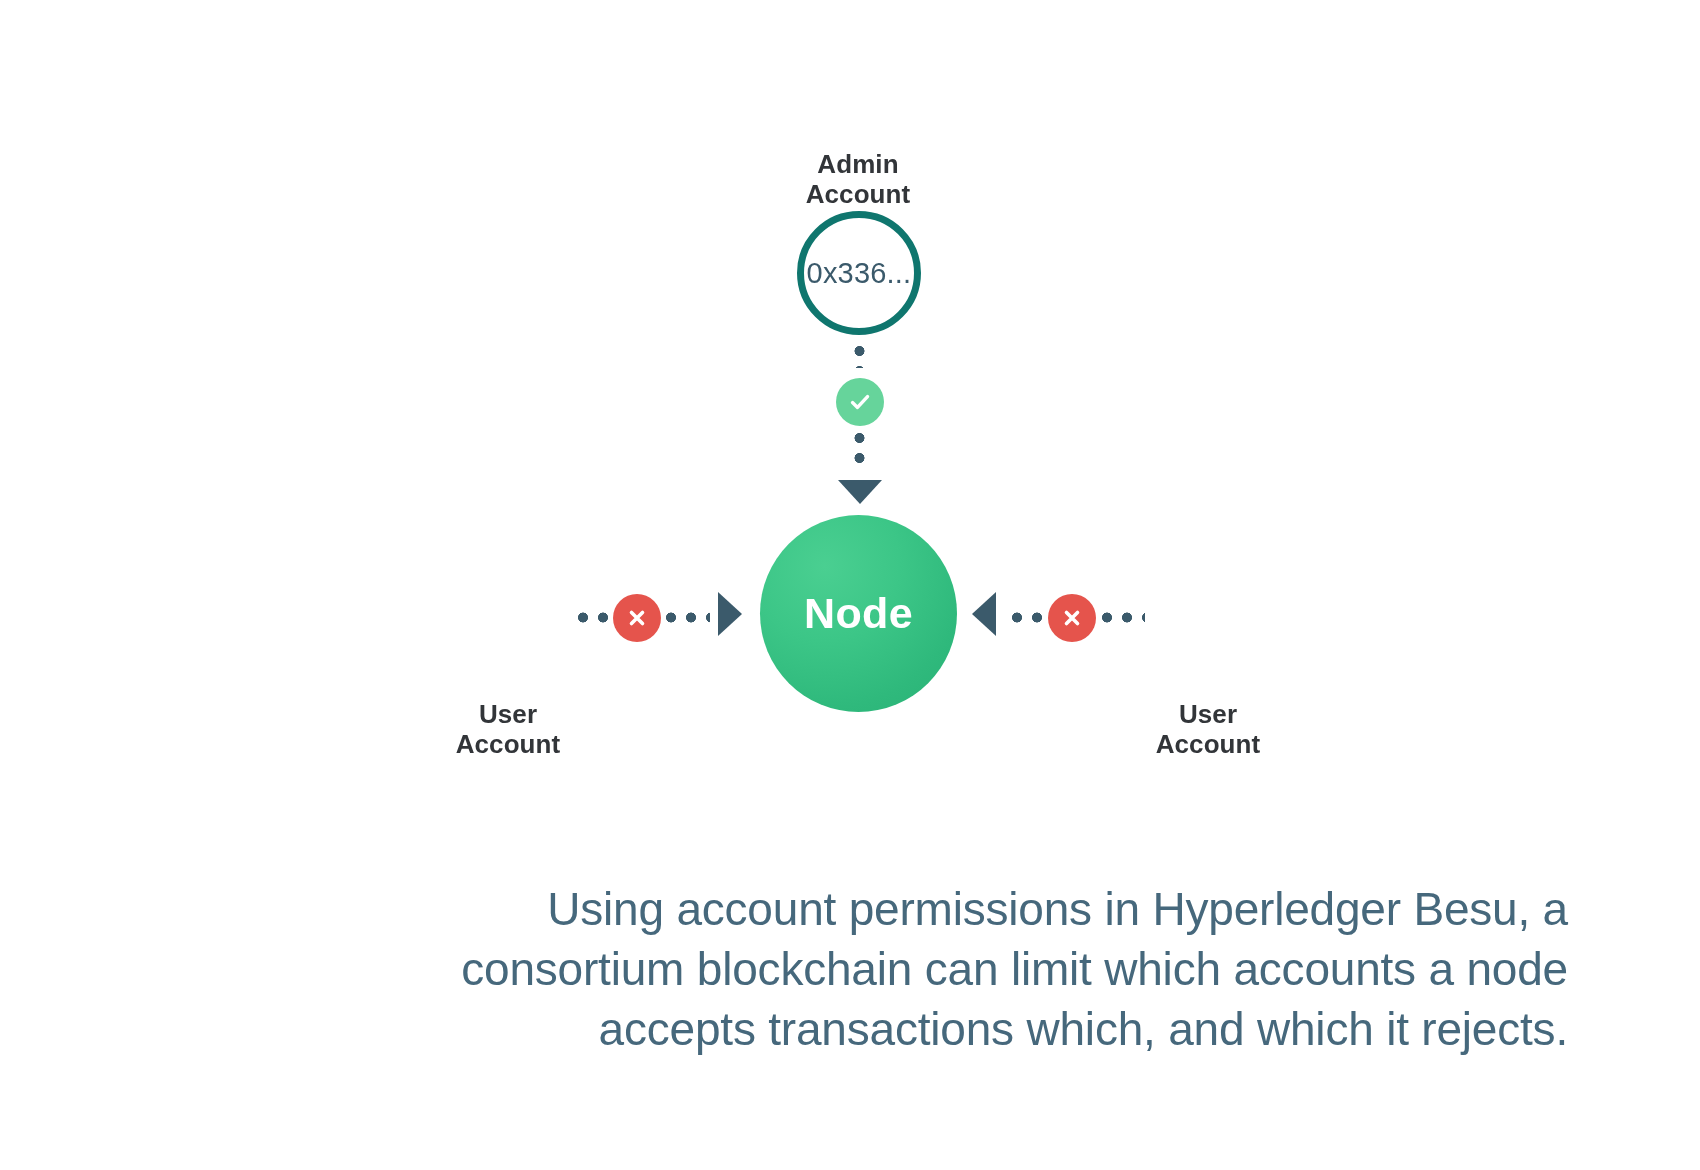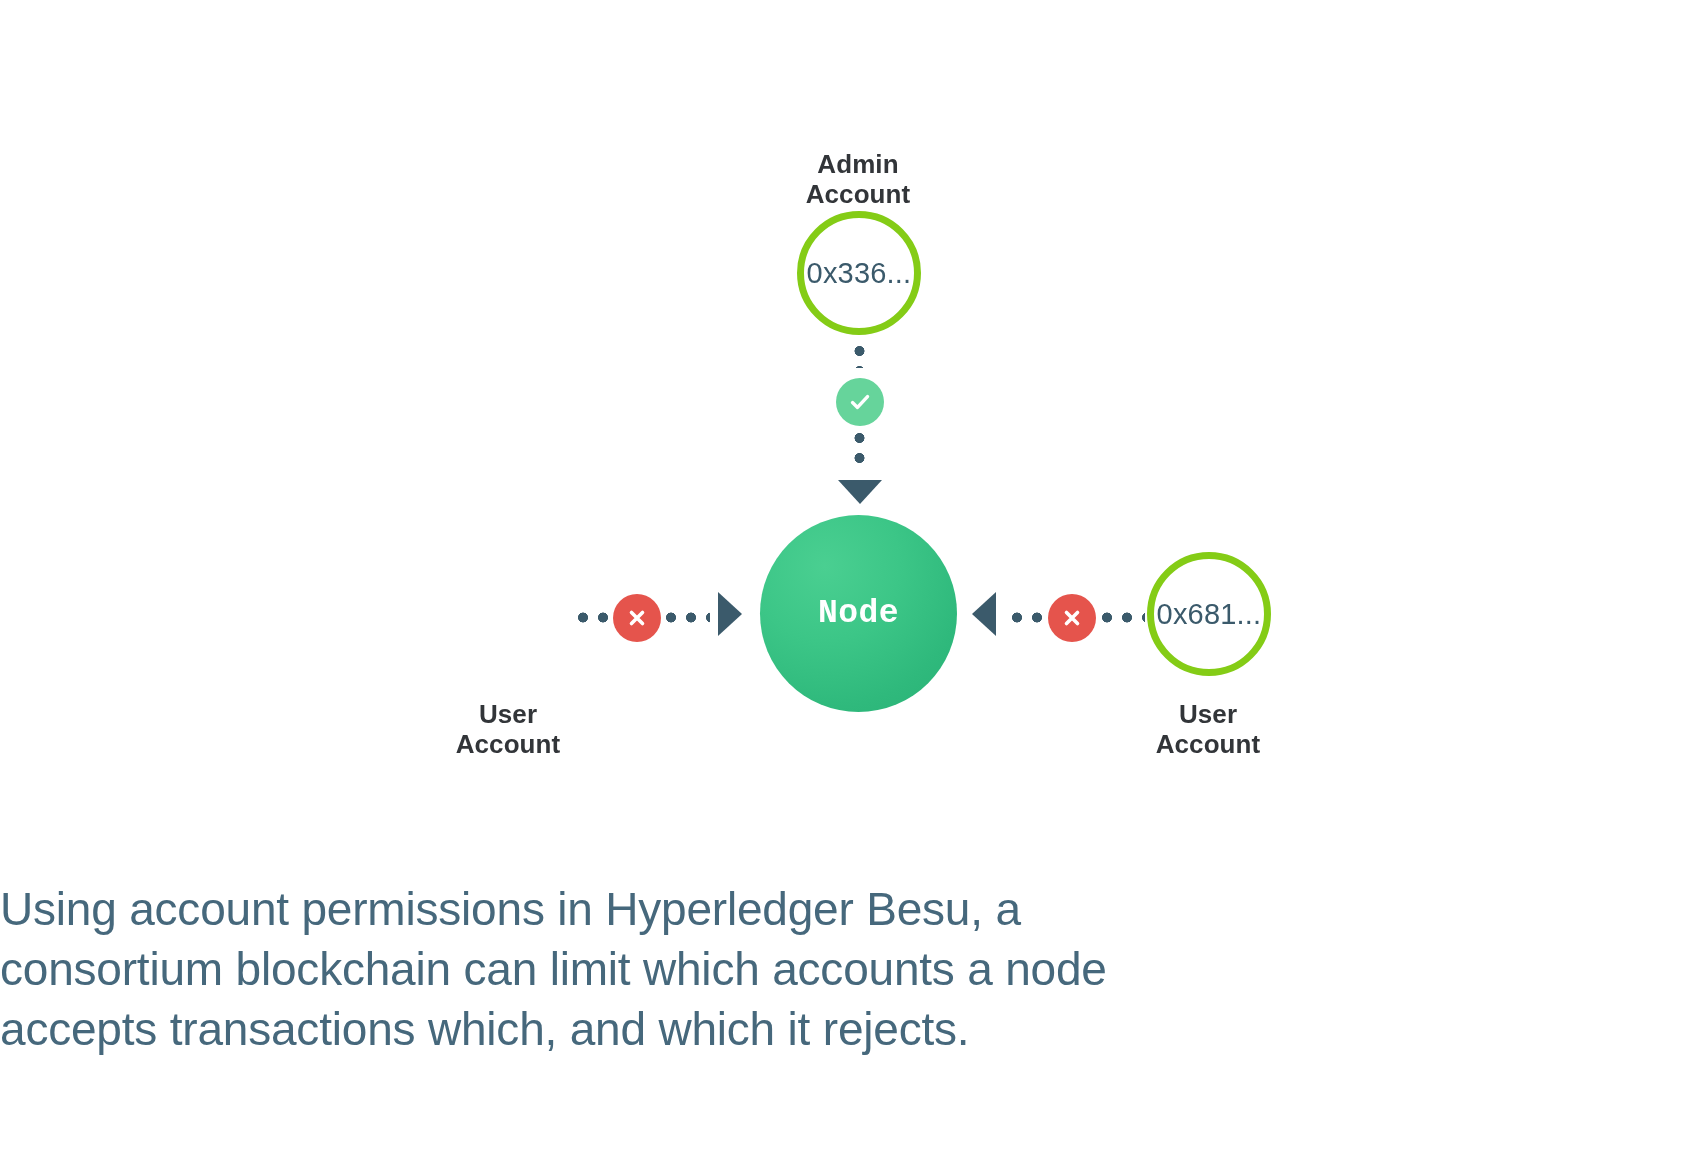--- a/index.html
+++ b/index.html
@@ -26,21 +26,21 @@
     top: 0;
     width: 1700px;
     height: 800px;
   }
 
   
   .account-circle {
     position: absolute;
     border-radius: 50%;
     background: #ffffff;
-    border: 7px solid #84cc16;
+    border: 7px solid #0f766e;
     display: flex;
     align-items: center;
     justify-content: center;
   }
 
   .account-addr {
     font-family: "Liberation Sans", sans-serif;
     font-size: 29px;
     font-weight: 400;
     color: #3B5A6B;
@@ -106,22 +106,22 @@
     width: 197px;
     height: 197px;
     border-radius: 50%;
     background: radial-gradient(circle at 33% 26%, #4ACF91 0%, #3CC687 38%, #2FB97C 72%, #28B175 100%);
     display: flex;
     align-items: center;
     justify-content: center;
   }
 
   #node-label-text {
-    font-family: Liberation Mono, monospace;
-    font-size: 33px;
+    font-family: Liberation Sans, sans-serif;
+    font-size: 43px;
     font-weight: bold;
     color: #ffffff;
     letter-spacing: 0.4px;
   }
 
   
   .dotline {
     position: absolute;
     background-image: radial-gradient(circle, #3B5A6B 42%, rgba(0,0,0,0) 46%);
     background-repeat: repeat-x;
@@ -238,21 +238,21 @@
     top: 594px;
     background: #E5544C;
   }
 
   
   #caption {
     position: absolute;
     left: 0;
     top: 880px;
     width: 1568px;
-    text-align: left;
+    text-align: right;
   }
 
   .caption-line {
     font-family: "Liberation Sans", sans-serif;
     font-size: 46px;
     font-weight: 400;
     color: #46687C;
     line-height: 1.30;
     letter-spacing: -0.2px;
     white-space: nowrap;
@@ -301,23 +301,20 @@
     <div id="badge-deny-left" class="badge">
       <svg width="26" height="26" viewBox="0 0 26 26" aria-hidden="true">
         <path d="M7.5 7.5 L18.5 18.5 M18.5 7.5 L7.5 18.5" fill="none" stroke="#ffffff" stroke-width="3.6" stroke-linecap="round"></path>
       </svg>
     </div>
 
     <div id="dot-left-b" class="dotline horizontal"></div>
 
     <div id="arrow-right" class="arrow"></div>
 
-    <div id="right-user-circle" class="account-circle">
-      <span class="account-addr">0x681...</span>
-    </div>
 
     <div id="right-user-label" class="account-label">
       <div>User</div>
       <div>Account</div>
     </div>
 
     <div id="arrow-left" class="arrow"></div>
 
     <div id="dot-right-a" class="dotline horizontal"></div>
 

